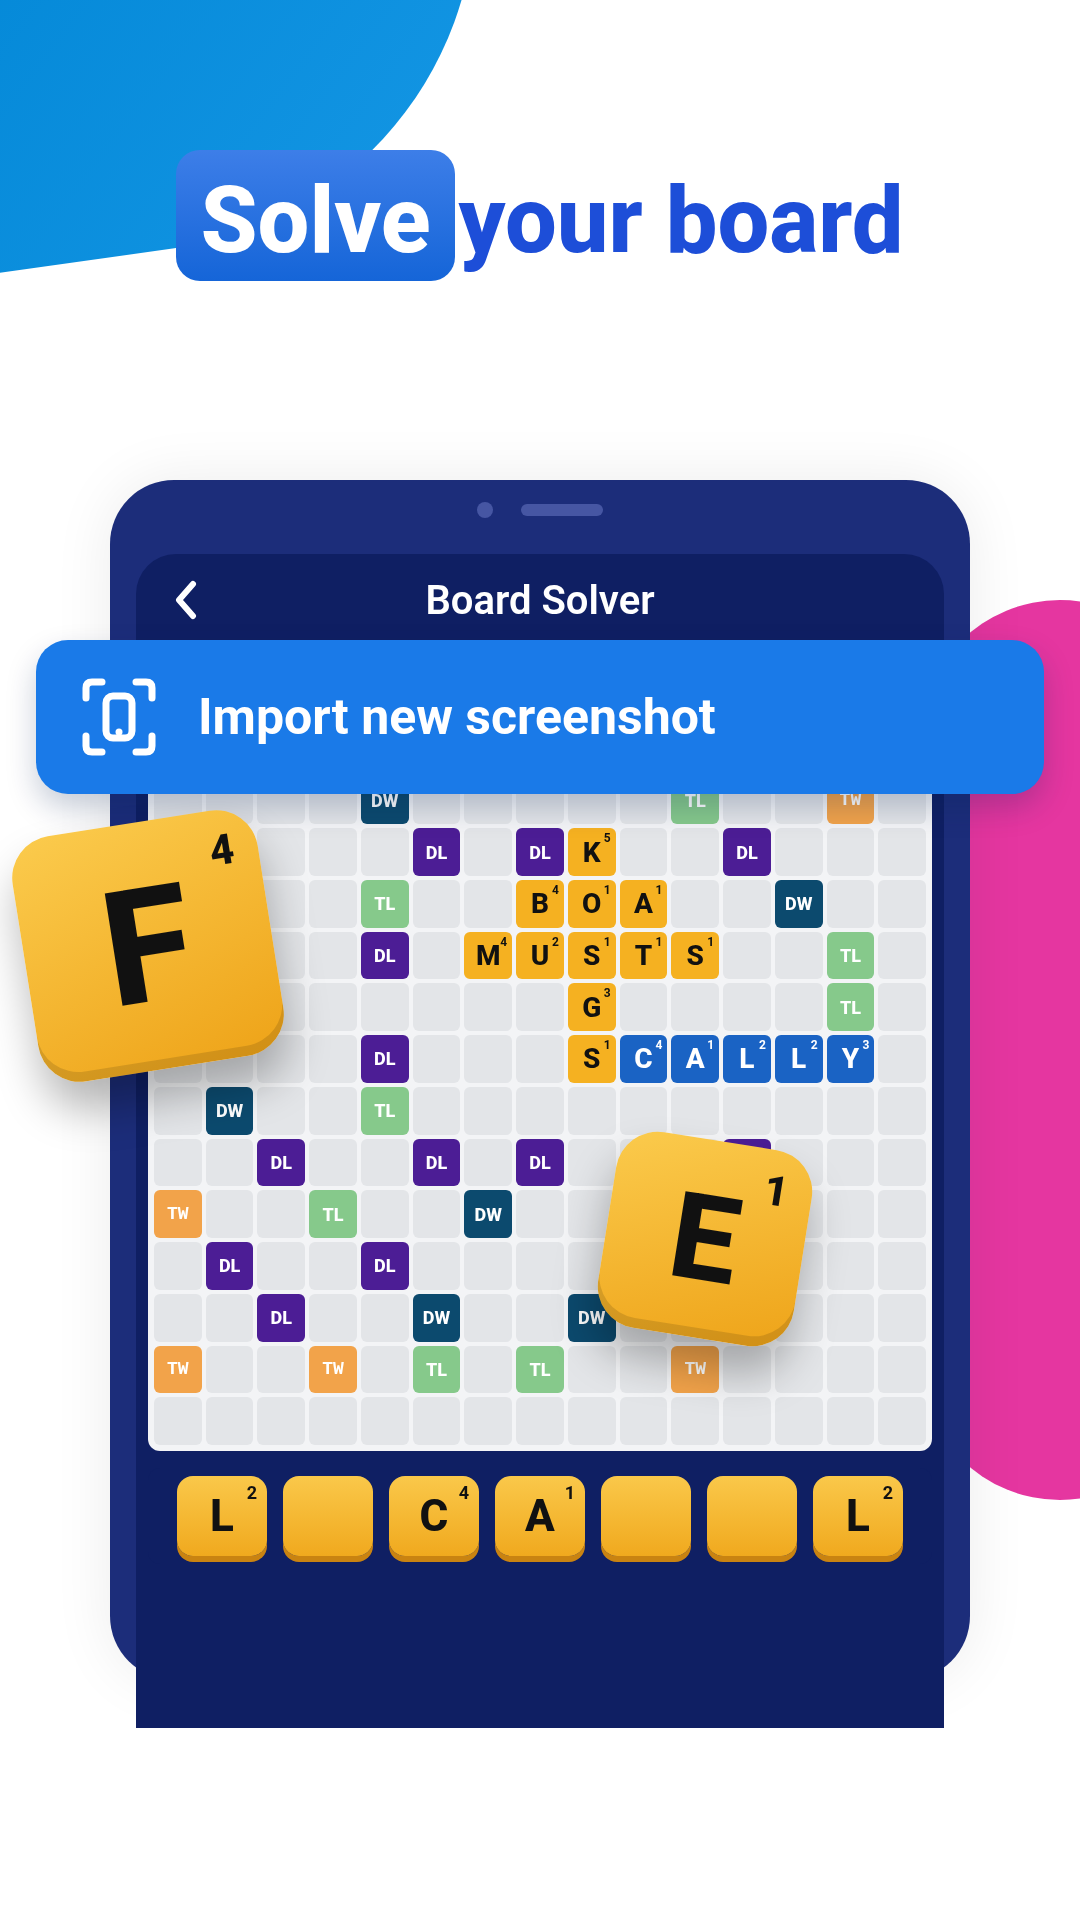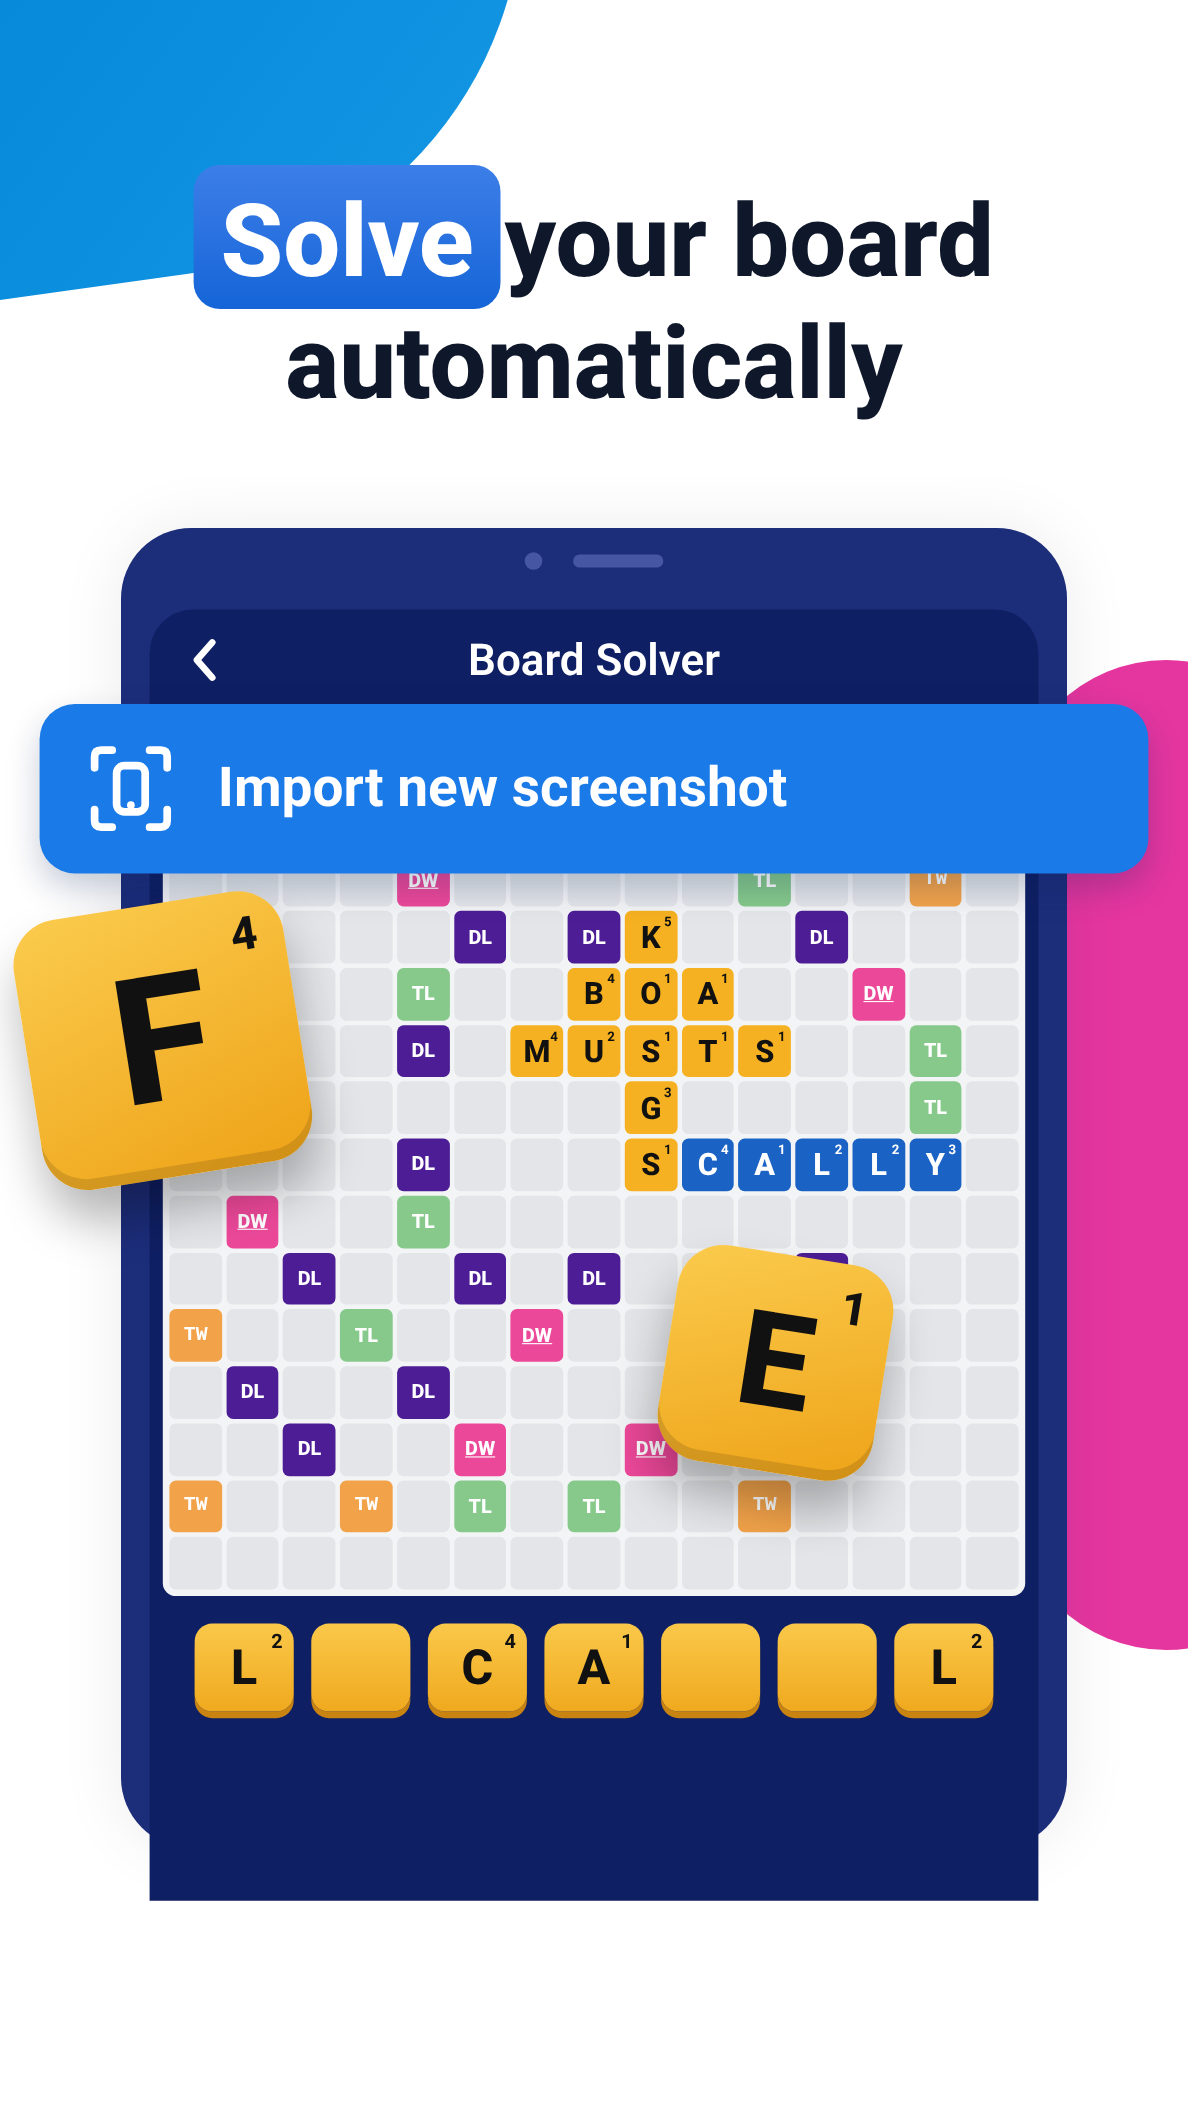--- a/index.html
+++ b/index.html
@@ -14,21 +14,21 @@
     transform:rotate(-8deg); border-bottom-right-radius:400px;
   }
   .bg-pink {
     position:absolute; top:600px; right:-120px; width:280px; height:900px;
     background:#e536a0; border-radius:180px;
   }
   .headline {
     position:absolute; top:150px; left:50%; transform:translateX(-50%);
     text-align:center; width:100%;
   }
-  .headline span { font-size:92px; font-weight:800; color:#0f172a; line-height:1.1; }
+  .headline span { font-size:92px; font-weight:800; color:#1d4ed8; line-height:1.1; }
   .headline .hl-pill {
     display:inline-block; background:linear-gradient(180deg,#3d7ee8 0%,#1565d8 100%);
     color:#fff; padding:20px 24px 10px; border-radius:24px;
   }
   .phone {
     position:absolute; top:480px; left:50%; transform:translateX(-50%);
     width:860px; height:1200px;
     background:#1c2d7a; border-radius:64px; padding:26px 26px 0;
     box-shadow:0 0 60px rgba(0,0,0,.08);
   }
@@ -67,21 +67,21 @@
     display:grid; grid-template-columns:repeat(15,1fr); grid-template-rows:repeat(15,1fr);
     gap:4px; padding:6px;
   }
   .cell {
     background:#e3e5e8; border-radius:6px;
     display:flex; align-items:center; justify-content:center;
     font-size:18px; font-weight:800; color:#fff;
   }
   .cell.DL { background:#4c1d95; }
   .cell.TL { background:#86c98b; }
-  .cell.DW { background:#ec4899;text-decoration:underline; }
+  .cell.DW { background:#0c4a6e; }
   .cell.TW { background:#f2a34a;font-family:Liberation Mono, monospace; }
   .cell.letter { background:#f5b121; color:#111; position:relative; font-size:28px; }
   .cell.play { background:#1a63c4; color:#fff; position:relative; font-size:28px; }
   .cell .pts {
     position:absolute; top:3px; right:5px; font-size:12px; font-weight:700;
   }
   .rack {
     top:988px; width:784px; height:96px;
     display:flex; align-items:center; justify-content:center; gap:16px; padding:10px;
     background:#0f1f63;
@@ -114,21 +114,20 @@
 </style>
 </head>
 <body>
 
 <div class="bg-swoosh"></div>
 <div class="bg-pink"></div>
 
 <div class="headline">
   <span class="hl-pill">Solve</span>
   <span>your board</span><br>
-  <span>automatically</span>
 </div>
 
 <div class="phone">
   <div class="notch">
     <div class="dot"></div>
       <div class="bar"></div>
   </div>
   <div class="screen">
     <div class="topbar">
       <div class="back-btn">

